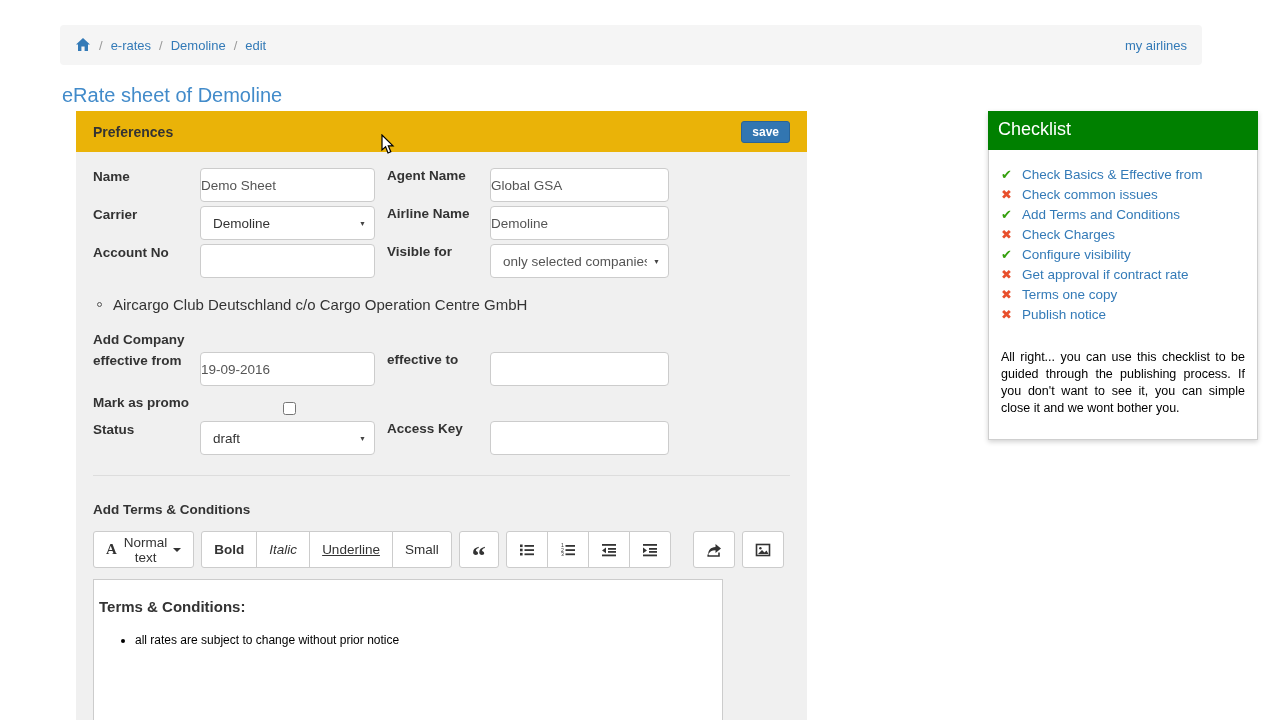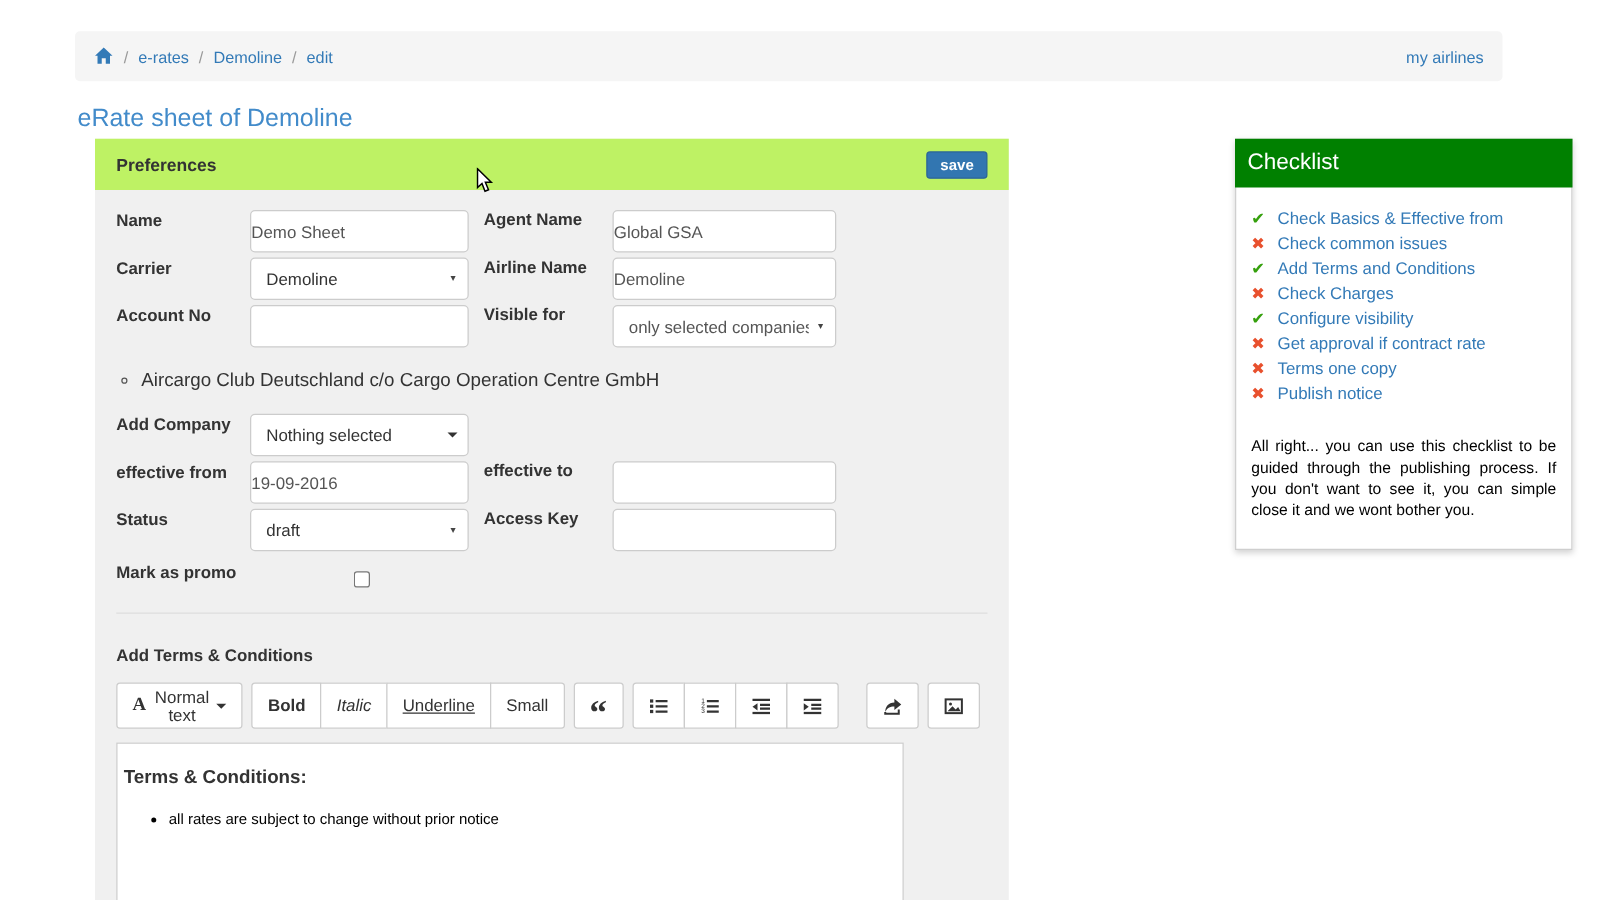--- a/index.html
+++ b/index.html
@@ -15,21 +15,21 @@
   .crumb-sep { color:#999; margin:0 8px; }
   .home-a { display:flex; align-items:center; }
   .crumb-spacer { flex:1; }
 
   .page-title { position:absolute; left:62px; top:84px; font-size:20px;
     font-weight:400; color:#428bca; }
 
   
   .main-panel { position:absolute; left:76px; top:111px; width:731px;
     background:#f0f0f0; padding-bottom:60px; }
-  .panel-hd { height:41px; background:#bef264; display:flex; align-items:center;
+  .panel-hd { height:41px; background:#eab308; display:flex; align-items:center;
     justify-content:space-between; padding:0 17px; }
   .panel-hd-title { font-weight:bold; font-size:14px; color:#333; }
   .save-btn { background:#3276b1; border:1px solid #2a6496; color:#fff;
     font-weight:bold; font-size:12px; padding:3px 10px; border-radius:3px; cursor:pointer;
     font-family:inherit; }
   .panel-bd { padding:16px 17px 10px; }
 
   .frow { display:flex; align-items:flex-start; margin-bottom:4px; }
   .flabel { width:107px; font-weight:bold; font-size:13.5px; line-height:17px; color:#333; flex:none; }
   .flabel2 { width:103px; margin-left:12px; font-weight:bold; font-size:13.5px; color:#333; flex:none; }
@@ -158,52 +158,46 @@
       </span>
     </div>
 
     <div class="bullet-line">
       <span class="odot"></span>
       <span>Aircargo Club Deutschland c/o Cargo Operation Centre GmbH</span>
     </div>
 
     <div class="frow">
       <span class="flabel">Add Company</span>
-      <span class="fctl">
-        <span class="selbox">
-          <span class="seltext">Nothing selected</span>
-          <span class="dcaret"></span>
-        </span>
-      </span>
     </div>
 
     <div class="frow">
       <span class="flabel">effective from</span>
       <span class="fctl"><input class="txt" value="19-09-2016" style=""></span>
       <span class="flabel2">effective to</span>
       <span class="fctl2"><input class="txt" value="" style=""></span>
+    </div>
+
+    <div class="frow promo-row">
+      <span class="flabel">Mark as promo</span>
+      <input type="checkbox" class="promo-check" style="">
     </div>
 
     <div class="frow">
       <span class="flabel">Status</span>
       <span class="fctl">
         <span class="selbox">
           <span class="seltext">draft</span>
           <span class="scaret">▼</span>
         </span>
       </span>
       <span class="flabel2">Access Key</span>
       <span class="fctl2"><input class="txt" value="" style=""></span>
     </div>
 
-    <div class="frow promo-row">
-      <span class="flabel">Mark as promo</span>
-      <input type="checkbox" class="promo-check" style="">
-    </div>
-
     <hr class="sep-hr">
 
     <div class="section-label">Add Terms &amp; Conditions</div>
 
     <div class="toolbar">
       <div class="tgroup">
         <button class="tbtn">
           <span class="styleA">A</span>
           <span>Normal text</span>
           <span class="dcaret"></span>

